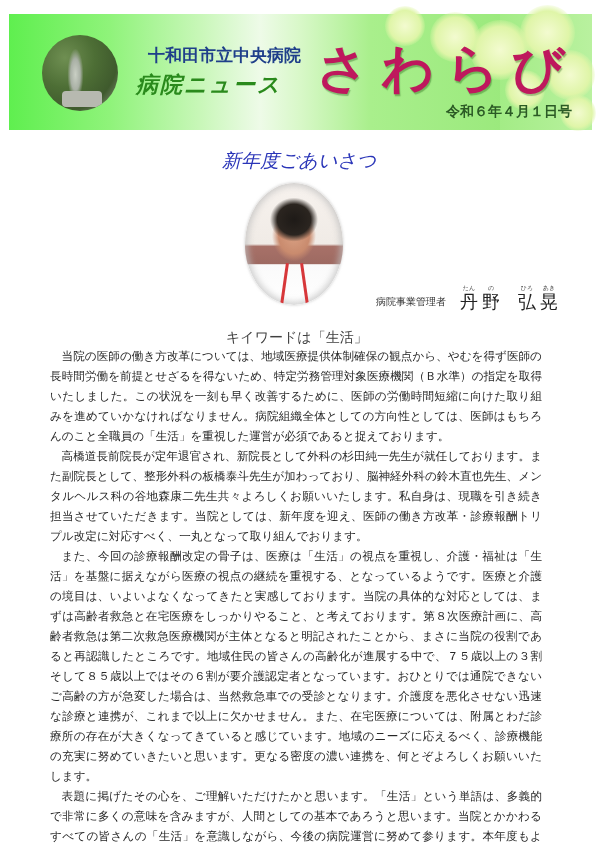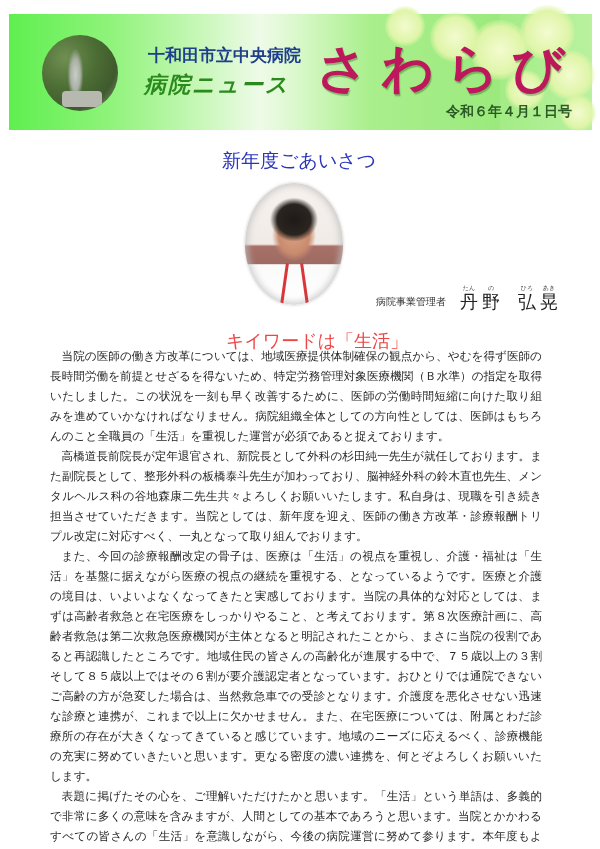--- a/index.html
+++ b/index.html
@@ -37,40 +37,40 @@
       font-family: "DejaVu Sans", "Liberation Sans", sans-serif;
       font-size: 17px; font-weight: bold; color: #1f3f8a; letter-spacing: 0px;
     }
     .hosp-name-refl {
       position: absolute; left: 148px; top: 59px;
       font-family: "DejaVu Sans", "Liberation Sans", sans-serif;
       font-size: 17px; font-weight: bold; color: #1f3f8a; opacity: 0.12;
       transform: scaleY(-0.45); transform-origin: top;
     }
     .news-label {
-      position: absolute; left: 144px; top: 70px;
+      position: absolute; left: 136px; top: 70px;
       font-family: "DejaVu Serif", "Liberation Serif", serif;
       font-size: 22px; font-weight: bold; font-style: italic; color: #2a8a1c; letter-spacing: 2px;
     }
     .masthead {
       position: absolute; left: 316px; top: 34px;
       font-family: "DejaVu Serif", "Liberation Serif", serif;
       font-size: 52px; font-weight: bold; color: #be185d; letter-spacing: 12px;
       text-shadow: 1px 2px 1px rgba(20,80,10,0.35);
     }
     .issue-date {
       position: absolute; left: 446px; top: 103px;
       font-family: "DejaVu Sans", "Liberation Sans", sans-serif;
       font-size: 14px; font-weight: bold; color: #2b5a25;
     }
     
     .article-title {
       position: absolute; left: 222px; top: 148px;
       font-family: "DejaVu Serif", "Liberation Serif", serif;
-      font-size: 19px; color: #2a35b8;
+      font-size: 19px; font-style: italic; color: #2a35b8;
     }
     .portrait {
       position: absolute; left: 245px; top: 183px; width: 98px; height: 122px; border-radius: 50%;
       background:
         radial-gradient(ellipse 24px 22px at 50% 30%, #1e1a17 0%, #2b2520 70%, rgba(0,0,0,0) 100%),
         radial-gradient(ellipse 22px 26px at 50% 43%, #d9a083 0%, #c98b6e 70%, rgba(0,0,0,0) 100%),
         linear-gradient(180deg, #f7f2ee 0%, #f0ebe6 50%, #a77168 52%, #9e6a62 66%, #fafafa 67%, #ffffff 100%);
       box-shadow: 0 0 6px 3px rgba(190,190,190,0.7) inset, 0 0 3px rgba(160,160,160,0.6);
       overflow: hidden;
     }
@@ -85,21 +85,21 @@
     .byline-role {
       font-size: 10px; color: #333; padding-bottom: 3px;
     }
     .ruby-name { display: flex; gap: 4px; align-items: flex-end; }
     .ruby-char { display: flex; flex-direction: column; align-items: center; }
     .ruby-char .rt { font-size: 6px; color: #444; line-height: 8px; }
     .ruby-char .rb { font-size: 18px; color: #222; line-height: 20px; }
     .ruby-gap { width: 10px; }
     .section-heading {
       position: absolute; left: 226px; top: 329px;
-      font-size: 18px; color: #ef4444;
+      font-size: 14px; color: #404040;
     }
     .body-text {
       position: absolute; left: 50px; top: 346px; width: 492px;
       font-size: 11.6px; line-height: 20px; color: #262626; text-align: justify;
     }
     .body-text p { margin: 0; text-indent: 1em; }
   </style>
 </head>
 <body>
 

